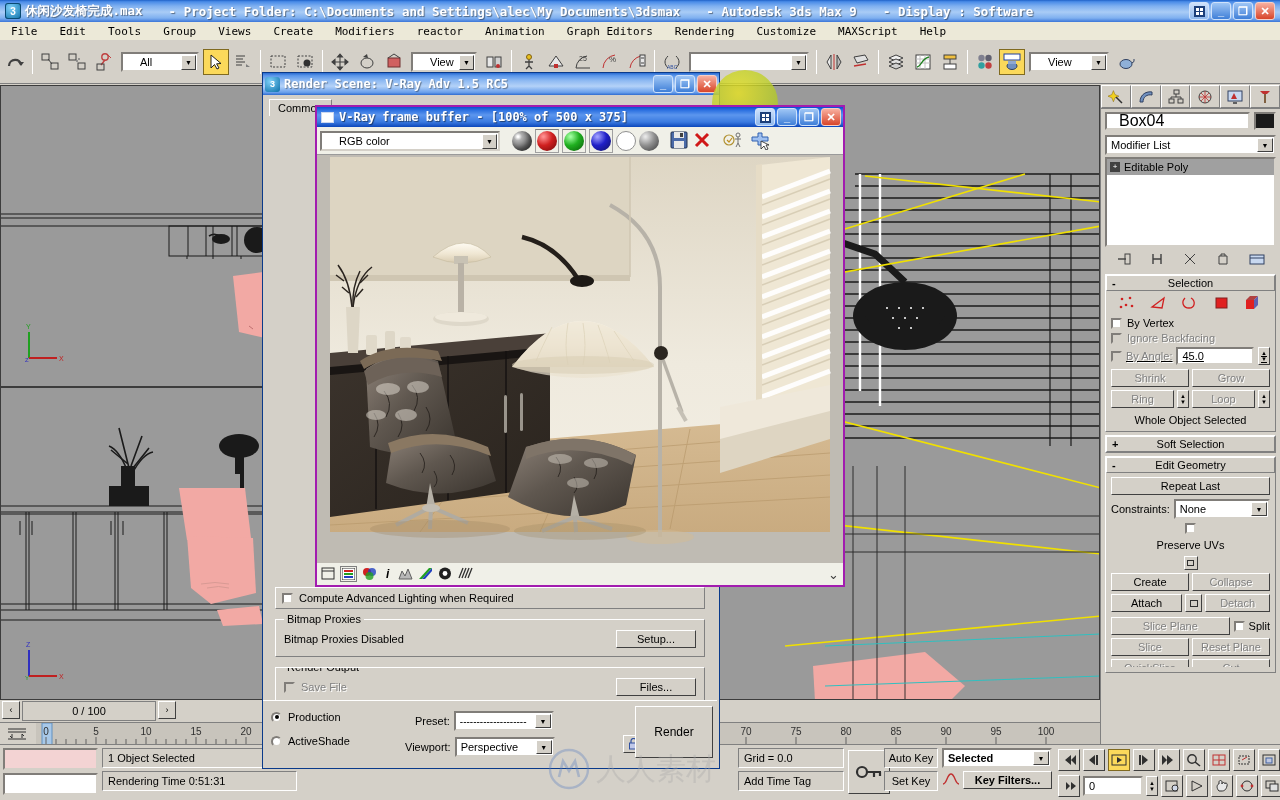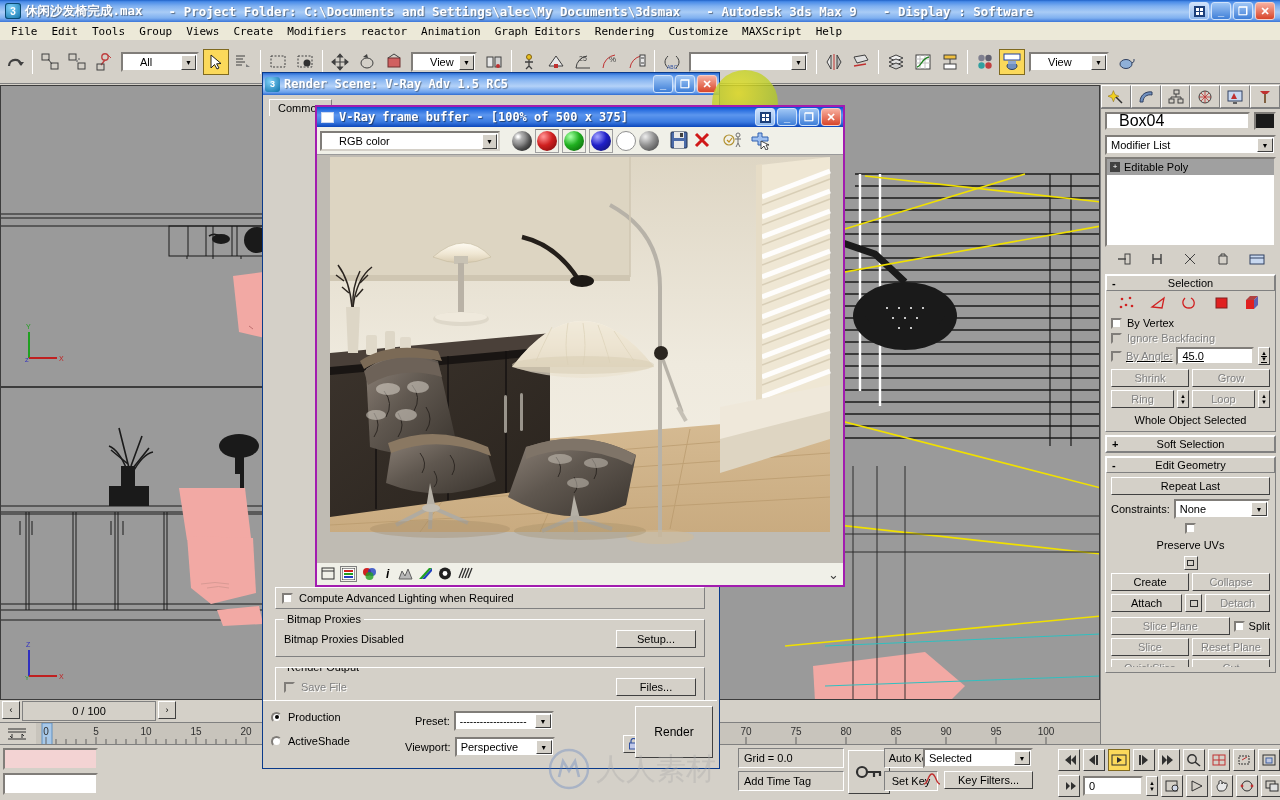--- a/index.html
+++ b/index.html
@@ -22,21 +22,21 @@
     background:linear-gradient(to bottom,#9fc6f5,#3f7fd8);display:flex;align-items:center;justify-content:center;
     color:#fff;font-size:11px;font-weight:bold;}
   .tb-btn.close{background:linear-gradient(to bottom,#f8b0a0,#d8452a);border-color:#f7cfc6;}
   .tb-btn.grid{background:linear-gradient(to bottom,#cfe2fb,#8fb8ec);}
   .grid-g{width:11px;height:11px;border:1px solid #1b3f7a;background:#fff;
     background-image:linear-gradient(#1b3f7a 1px,transparent 1px),linear-gradient(90deg,#1b3f7a 1px,transparent 1px);
     background-size:4px 4px;}
 
   
   .menubar{position:absolute;left:0;top:22px;width:1280px;height:18px;background:#ece9d8;
-    display:flex;align-items:center;padding-left:4px;gap:0px;}
+    display:flex;align-items:center;padding-left:4px;gap:8px;}
   .menu-item{font-family:"DejaVu Sans Mono", monospace;font-size:11px;padding:1px 7px;color:#000;}
 
   
   .toolbar{position:absolute;left:0;top:40px;width:1280px;height:44px;background:#d4d0c8;
     border-bottom:1px solid #808080;display:flex;align-items:center;padding:0 2px;gap:1px;}
   .tbtn{width:26px;height:26px;border:1px solid transparent;background:#d4d0c8;display:flex;
     align-items:center;justify-content:center;position:relative;}
   .tbtn.act{background:#fbd95b;border:1px solid #806a20;}
   .sep{width:1px;height:24px;background:#808080;margin:0 3px;border-right:1px solid #fff;}
   .combo{height:20px;border:2px inset #d4d0c8;background:#fff;display:flex;align-items:center;
@@ -778,35 +778,39 @@
         <text x="1046" y="12">100</text>
       </g>
     </svg>
   </div>
 
   <div class="statusbar">
     <div style="position:absolute;left:3px;top:3px;width:95px;">
       <div class="pinkbox"></div>
       <div class="whitebox" style="margin-top:3px;"></div>
     </div>
+    <div style="position:absolute;left:102px;top:3px;width:195px;">
+      <div class="stat-txt">1 Object Selected</div>
+      <div class="stat-txt" style="margin-top:3px;">Rendering Time  0:51:31</div>
+    </div>
     <div style="position:absolute;left:738px;top:3px;width:106px;">
       <div class="stat-txt">Grid = 0.0</div>
       <div class="stat-txt" style="margin-top:3px;">Add Time Tag</div>
     </div>
     <div style="position:absolute;left:848px;top:5px;width:42px;height:44px;background:#d4d0c8;border:1px solid #fff;border-right-color:#404040;border-bottom-color:#404040;display:flex;align-items:center;justify-content:center;">
       <svg width="30" height="18" viewBox="0 0 30 18">
           <circle cx="8" cy="9" r="5" fill="none" stroke="#303030" stroke-width="2.2"></circle>
           <path d="M13 9 h14 M20 9 v5 M26 9 v4" stroke="#303030" stroke-width="2.2"></path>
         </svg>
       </div>
     <div style="position:absolute;left:884px;top:3px;width:54px;">
       <div class="stat-txt" style="justify-content:center;padding:0;">Auto Key</div>
       <div class="stat-txt" style="justify-content:center;padding:0;margin-top:3px;">Set Key</div>
     </div>
-    <div style="position:absolute;left:923px;top:3px;width:110px;">
+    <div style="position:absolute;left:942px;top:3px;width:110px;font-weight:bold;">
       <div class="selbox" style="margin:0;height:20px;">
         <span>Selected</span>
         <span class="arw">▼</span>
       </div>
       <div style="display:flex;margin-top:3px;gap:3px;align-items:center;">
         <span>
           <svg width="18" height="16" viewBox="0 0 18 16">
               <path d="M1 13 C5 13,5 3,9 3 C13 3,13 13,17 13" fill="none" stroke="#c03030" stroke-width="1.4"></path>
             </svg></span>
         <div class="btn" style="flex:1;">Key Filters...</div>

